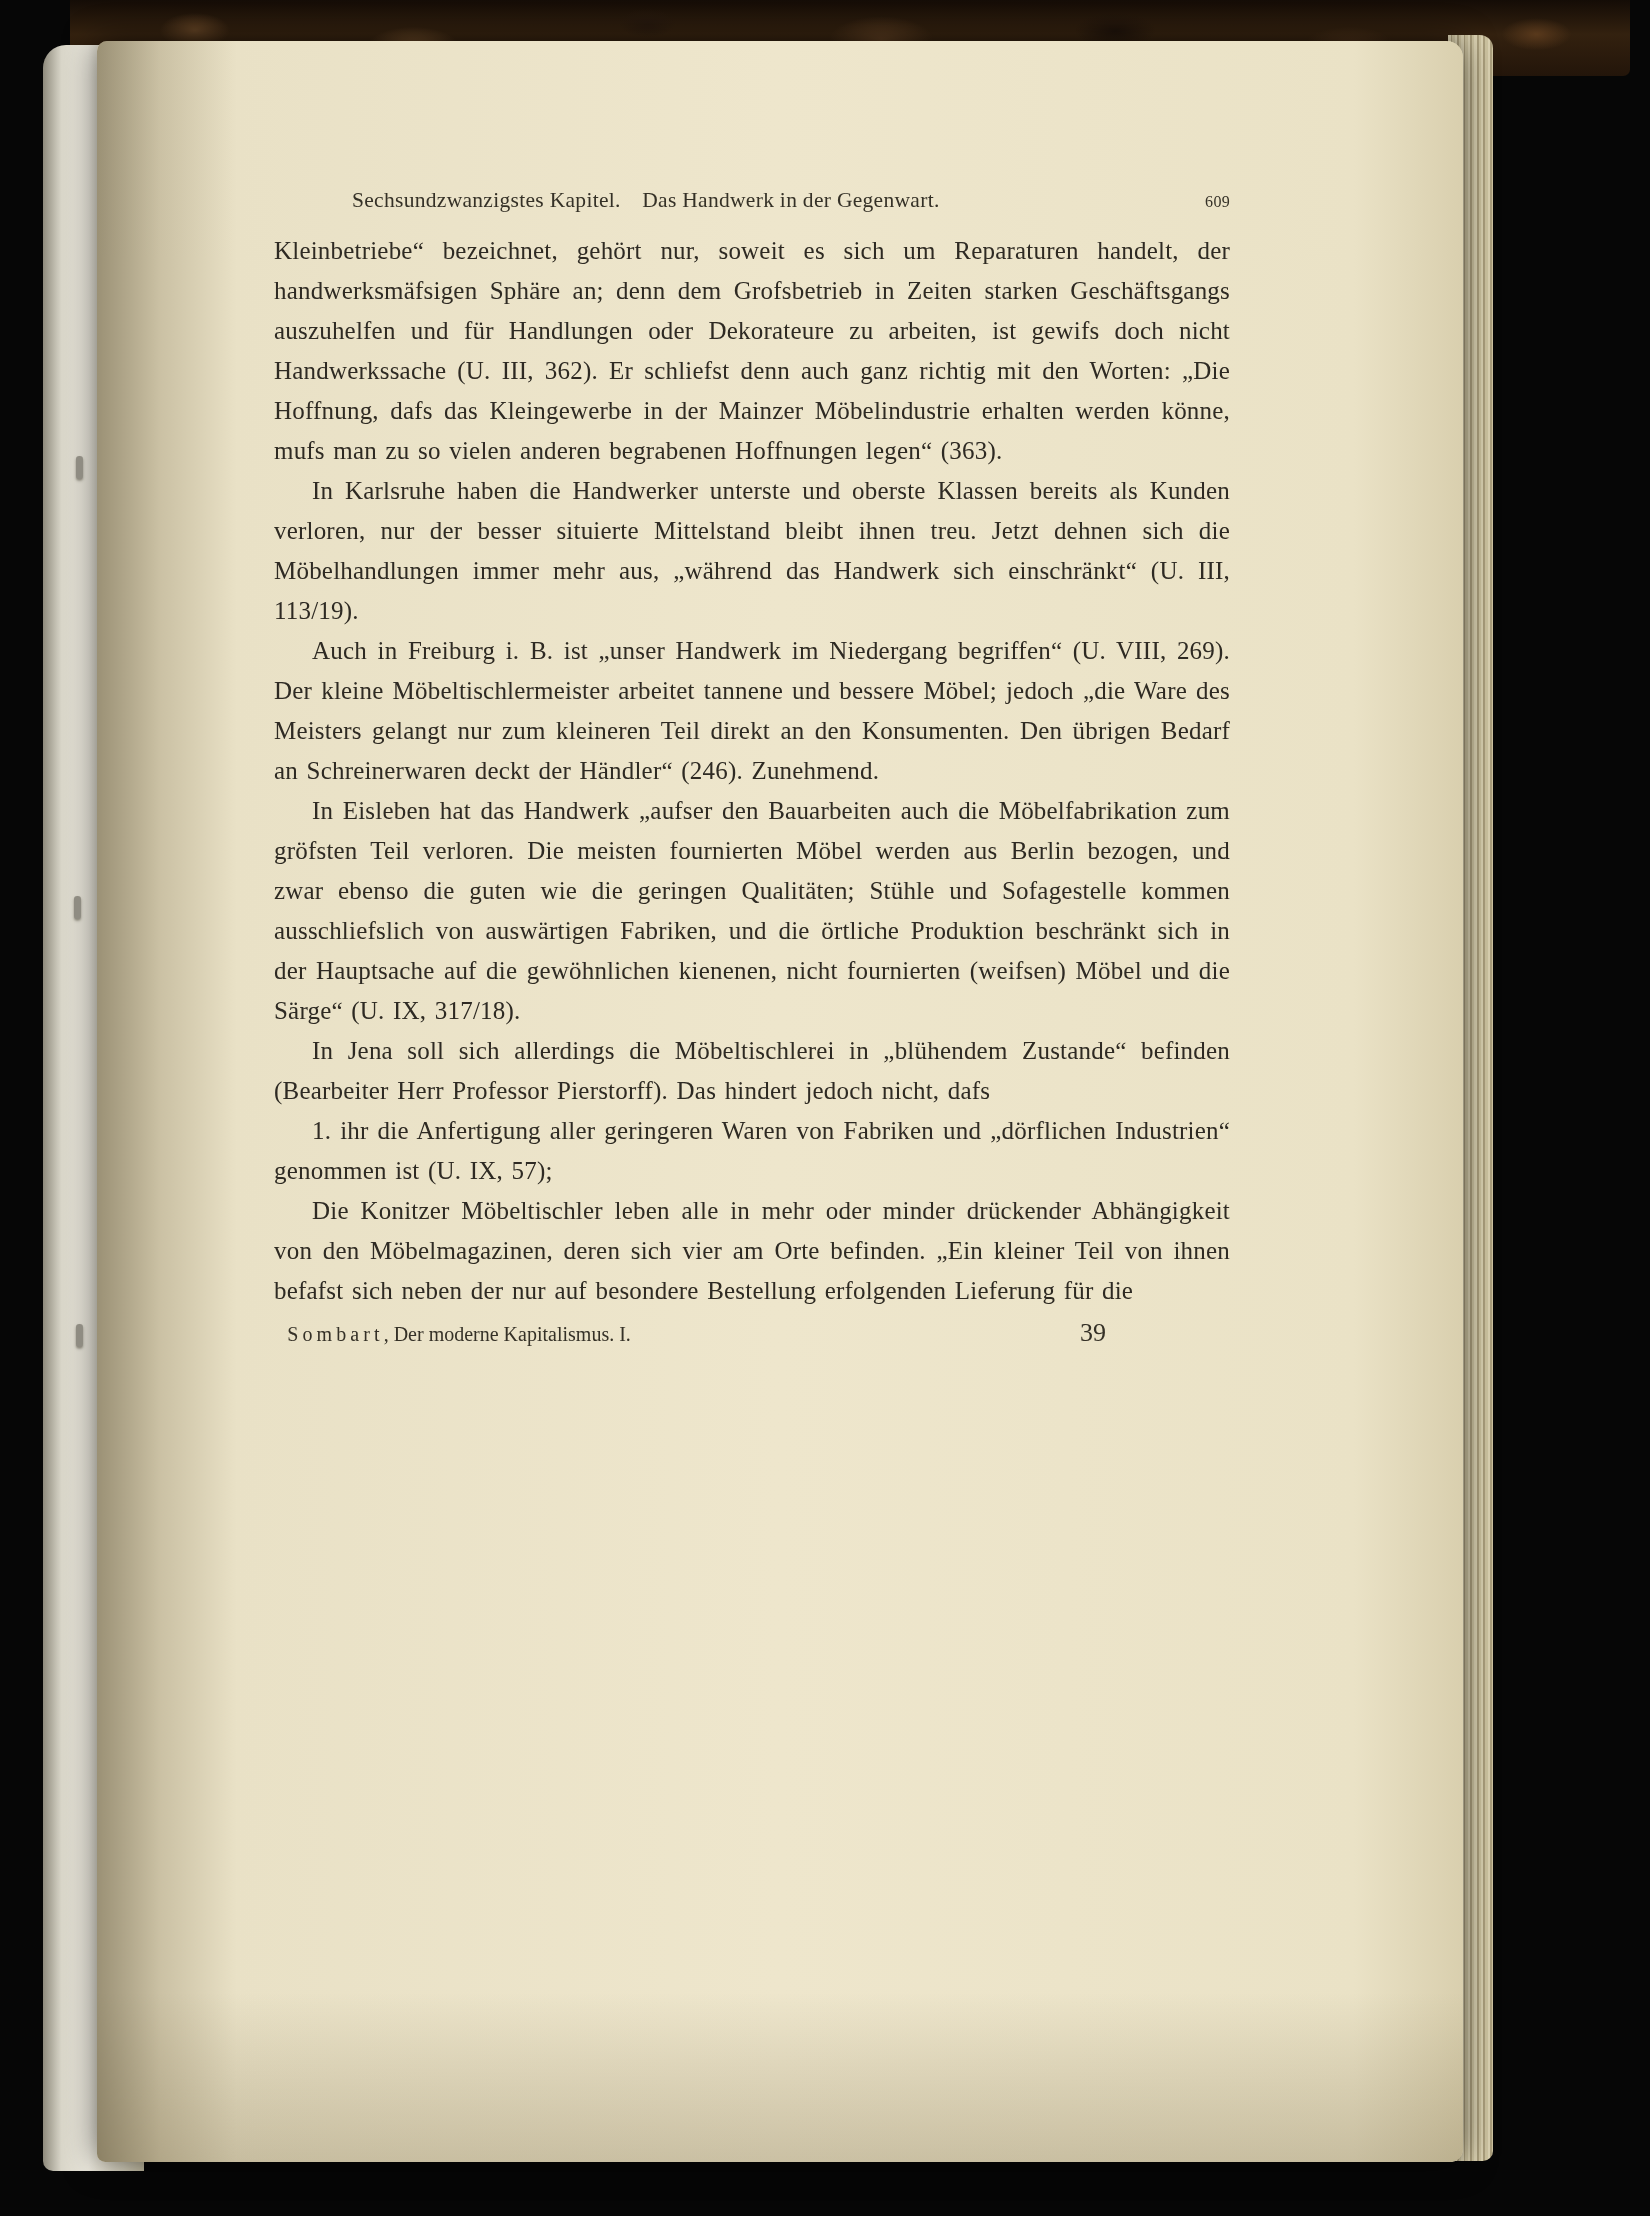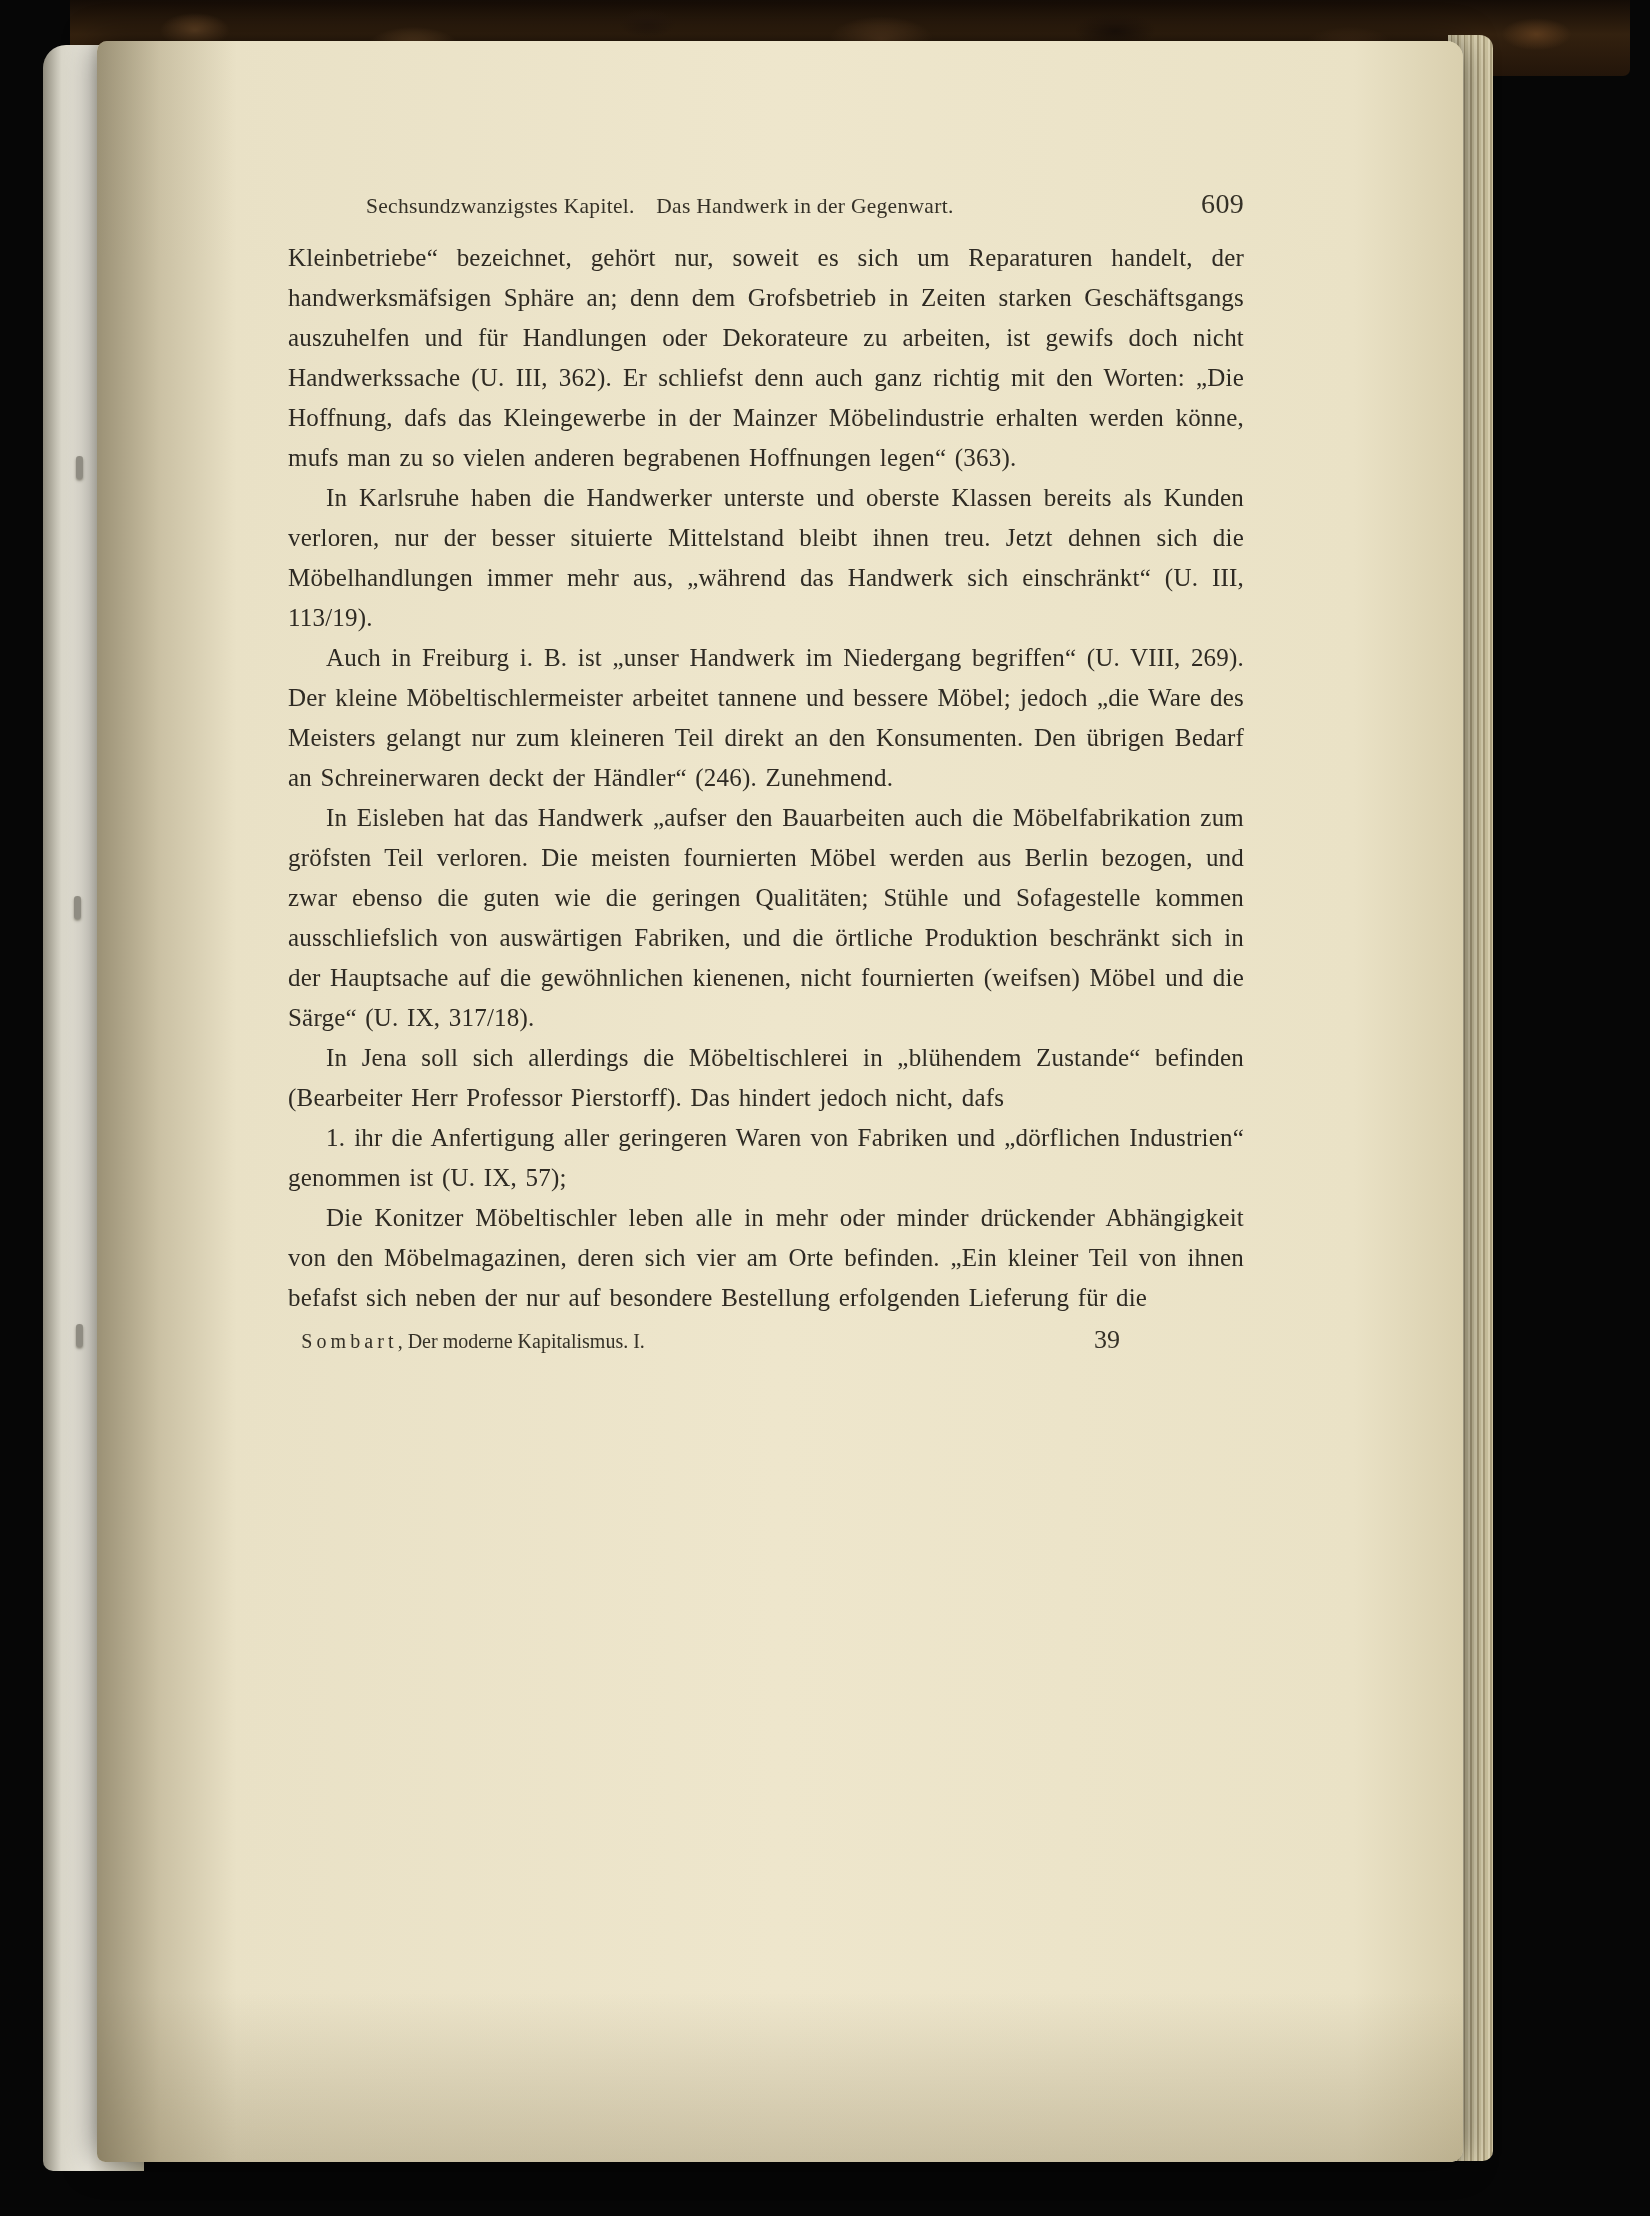--- a/index.html
+++ b/index.html
@@ -115,34 +115,34 @@
     background: #8f8c82;
     box-shadow: 0 1.7px 2.5px rgba(60,55,40,0.5);
   }
   .s1 { left: 76px; top: 456px; }
   .s2 { left: 74px; top: 896px; }
   .s3 { left: 76px; top: 1324px; }
 
   
   .content {
     position: absolute;
-    left: 191px; top: 147px;
+    left: 177px; top: 147px;
     width: 956px;
     color: #2e2a23;
   }
   .running-head {
     display: flex;
     align-items: baseline;
     font-size: 21.5px;
     color: #353127;
     letter-spacing: 0.3px;
   }
   .rh-text { margin-left: 78px; white-space: nowrap; }
   .rh-gap { display: inline-block; width: 21.5px; }
-  .rh-num { margin-left: auto; font-size: 28px; }
+  .rh-num { margin-left: auto; font-size: 16px; }
 
   .body-text { margin-top: 18px; }
   .para {
     margin: 0;
     text-align: justify;
     font-size: 25px;
     line-height: 40px;
     word-spacing: 2.1px;
     letter-spacing: 0.2px;
     hyphens: auto;

